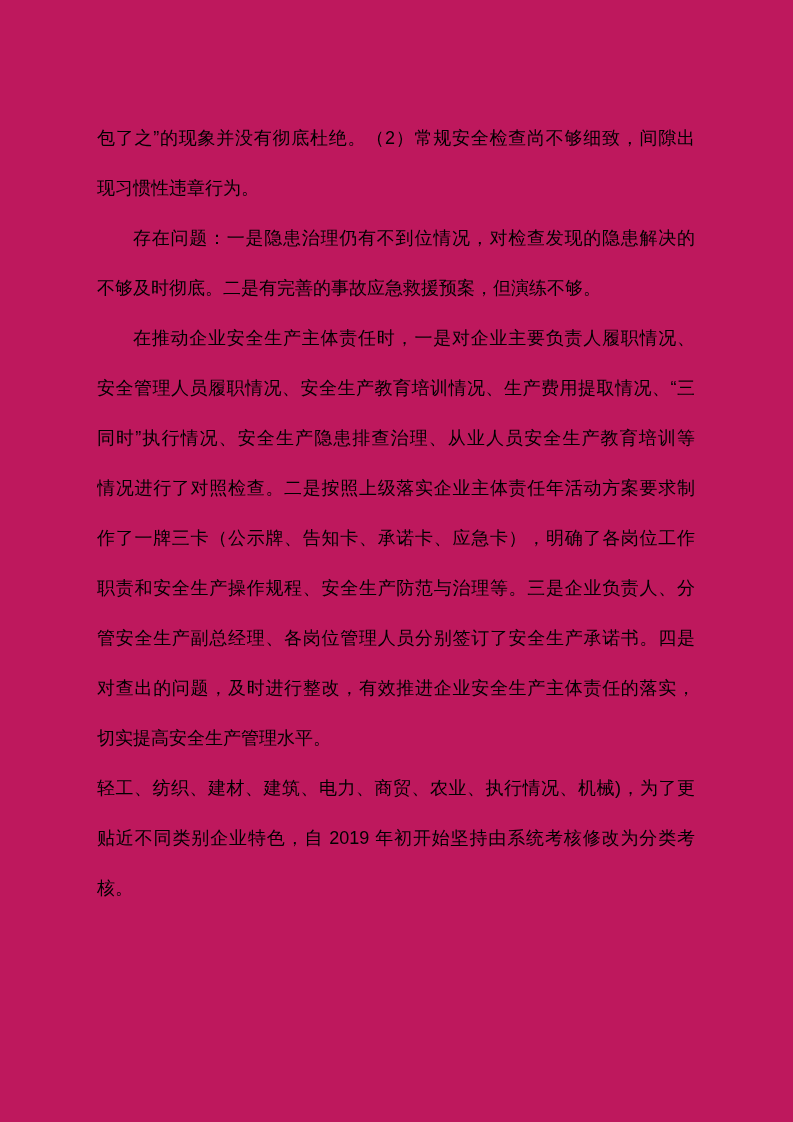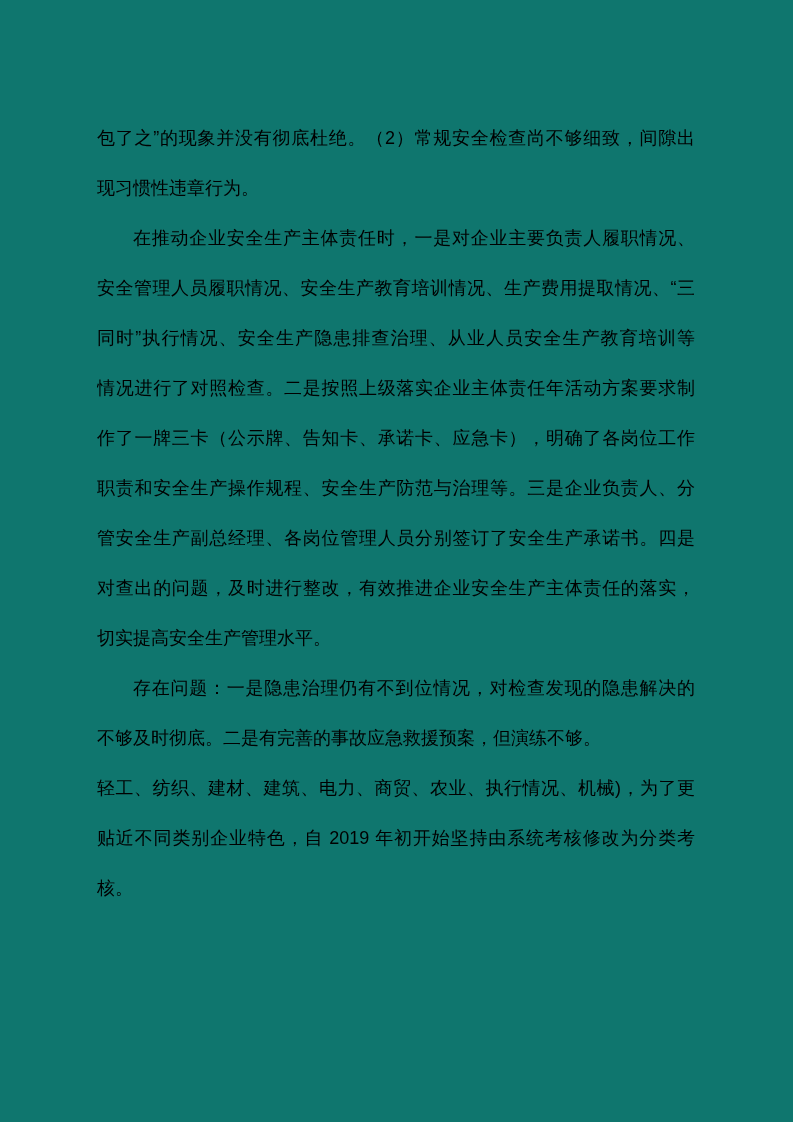--- a/index.html
+++ b/index.html
@@ -4,21 +4,21 @@
 <style>
   html, body {
     margin: 0;
     padding: 0;
     background: #ffffff;
   }
   .page {
     position: relative;
     width: 793px;
     height: 1122px;
-    background: #0f766e;
+    background: #be185d;
     box-sizing: border-box;
     padding: 113px 98px 0 97px;
     font-family: "Liberation Sans", sans-serif;
     font-size: 18px;
     line-height: 50px;
     color: #000000;
     overflow: hidden;
   }
   .para {
     margin: 0;
@@ -43,36 +43,36 @@
 <body>
 
 <div class="page">
 
   <div class="para">
     <div class="line">包了之”的现象并没有彻底杜绝。（2）常规安全检查尚不够细致，间隙出</div>
     <div class="line end">现习惯性违章行为。</div>
   </div>
 
   <div class="para">
+    <div class="line indent">存在问题：一是隐患治理仍有不到位情况，对检查发现的隐患解决的</div>
+    <div class="line end">不够及时彻底。二是有完善的事故应急救援预案，但演练不够。</div>
+  </div>
+
+  <div class="para">
     <div class="line indent">在推动企业安全生产主体责任时，一是对企业主要负责人履职情况、</div>
     <div class="line">安全管理人员履职情况、安全生产教育培训情况、生产费用提取情况、“三</div>
     <div class="line">同时”执行情况、安全生产隐患排查治理、从业人员安全生产教育培训等</div>
     <div class="line">情况进行了对照检查。二是按照上级落实企业主体责任年活动方案要求制</div>
     <div class="line">作了一牌三卡（公示牌、告知卡、承诺卡、应急卡），明确了各岗位工作</div>
     <div class="line">职责和安全生产操作规程、安全生产防范与治理等。三是企业负责人、分</div>
     <div class="line">管安全生产副总经理、各岗位管理人员分别签订了安全生产承诺书。四是</div>
     <div class="line">对查出的问题，及时进行整改，有效推进企业安全生产主体责任的落实，</div>
     <div class="line end">切实提高安全生产管理水平。</div>
   </div>
 
   <div class="para">
-    <div class="line indent">存在问题：一是隐患治理仍有不到位情况，对检查发现的隐患解决的</div>
-    <div class="line end">不够及时彻底。二是有完善的事故应急救援预案，但演练不够。</div>
-  </div>
-
-  <div class="para">
     <div class="line">轻工、纺织、建材、建筑、电力、商贸、农业、执行情况、机械)，为了更</div>
     <div class="line">贴近不同类别企业特色，自 2019 年初开始坚持由系统考核修改为分类考</div>
     <div class="line end">核。</div>
   </div>
 
 
 </div>
 
 </body></html>

